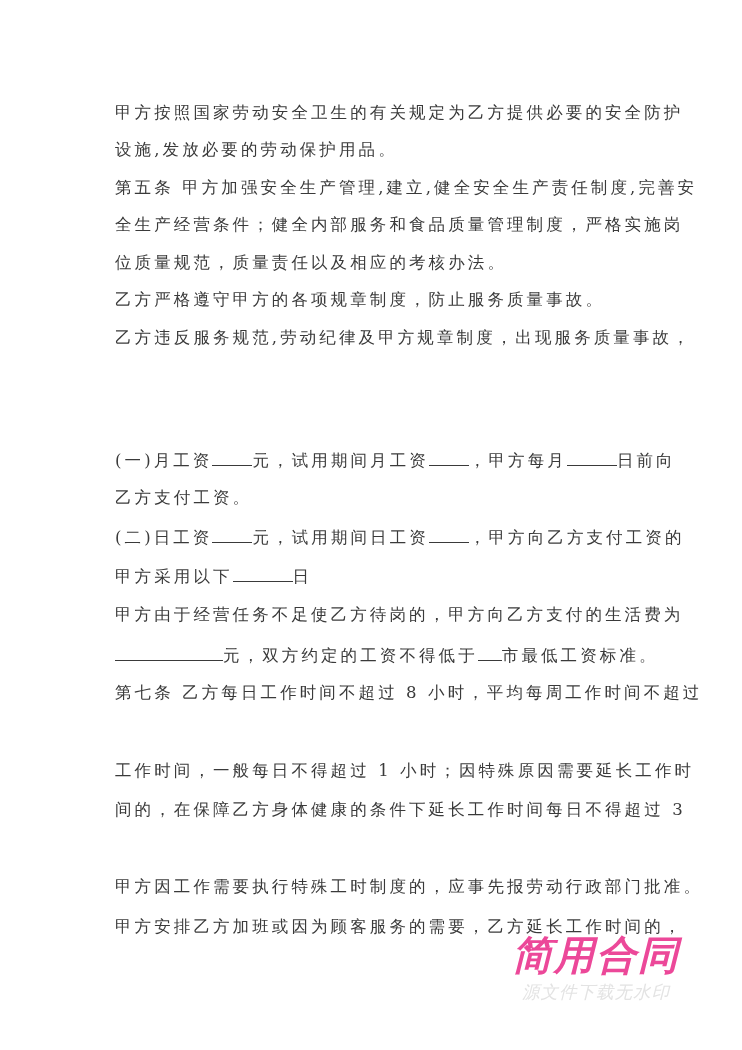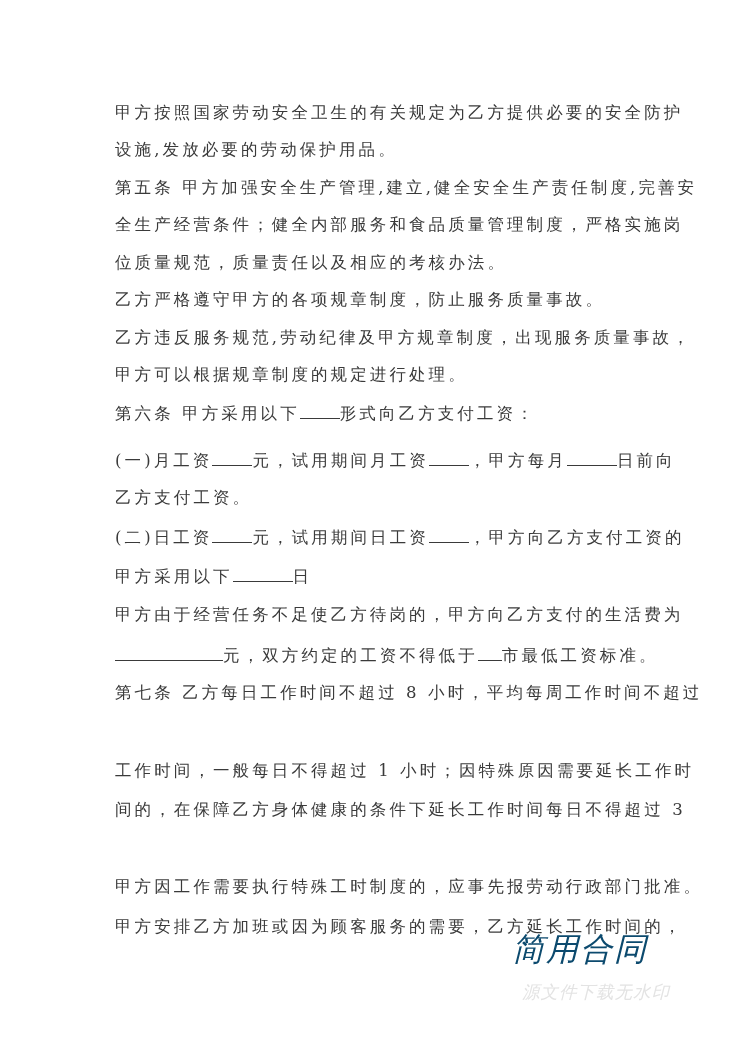--- a/index.html
+++ b/index.html
@@ -9,45 +9,41 @@
       color:#3a3a3a;
     }
     .page { position:absolute; left:0; top:0; width:742px; height:1050px; }
     .line {
       position:absolute; left:115px; white-space:nowrap;
       font-size:16.5px; letter-spacing:3.1px; line-height:20px;
     }
     .blank { display:inline-block; border-bottom:1.2px solid #3a3a3a; height:15px; vertical-align:baseline; }
     .wm1 {
       position:absolute; left:512px; top:928px; font-family:"DejaVu Sans", sans-serif;
-      font-weight:normal; font-style:italic; font-size:32px; letter-spacing:2px;
-      color:#0c4a6e;
+      font-weight:bold; font-style:italic; font-size:40px; letter-spacing:2px;
+      color:#ec4899;
     }
     .wm2 {
       position:absolute; left:522px; top:980px; font-family:"DejaVu Sans", sans-serif;
       font-weight:normal; font-style:italic; font-size:17.5px; letter-spacing:1px;
       color:#e3e3e3;
     }
   </style>
 </head>
 <body>
 
 <div class="page">
   <div class="line" style="top:103px">甲方按照国家劳动安全卫生的有关规定为乙方提供必要的安全防护</div>
   <div class="line" style="top:140px">设施,发放必要的劳动保护用品。</div>
   <div class="line" style="top:178px">第五条 甲方加强安全生产管理,建立,健全安全生产责任制度,完善安</div>
   <div class="line" style="top:215px">全生产经营条件；健全内部服务和食品质量管理制度，严格实施岗</div>
   <div class="line" style="top:290px">乙方严格遵守甲方的各项规章制度，防止服务质量事故。</div>
   <div class="line" style="top:253px">位质量规范，质量责任以及相应的考核办法。</div>
   <div class="line" style="top:328px">乙方违反服务规范,劳动纪律及甲方规章制度，出现服务质量事故，</div>
-  <div class="line" style="top:365px">甲方可以根据规章制度的规定进行处理。</div>
 
-  <div class="line" style="top:403px">
-    <span>第六条 甲方采用以下</span><span class="blank" style="width:40px"></span><span>形式向乙方支付工资：</span>
-  </div>
 
   <div class="line" style="top:450px">
     <span>(一)月工资</span><span class="blank" style="width:40px"></span><span>元，试用期间月工资</span><span class="blank" style="width:40px"></span><span>，甲方每月</span><span class="blank" style="width:50px"></span><span>日前向</span>
   </div>
   <div class="line" style="top:488px">乙方支付工资。</div>
 
   <div class="line" style="top:527px">
     <span>(二)日工资</span><span class="blank" style="width:40px"></span><span>元，试用期间日工资</span><span class="blank" style="width:40px"></span><span>，甲方向乙方支付工资的</span>
   </div>
   <div class="line" style="top:566px">

